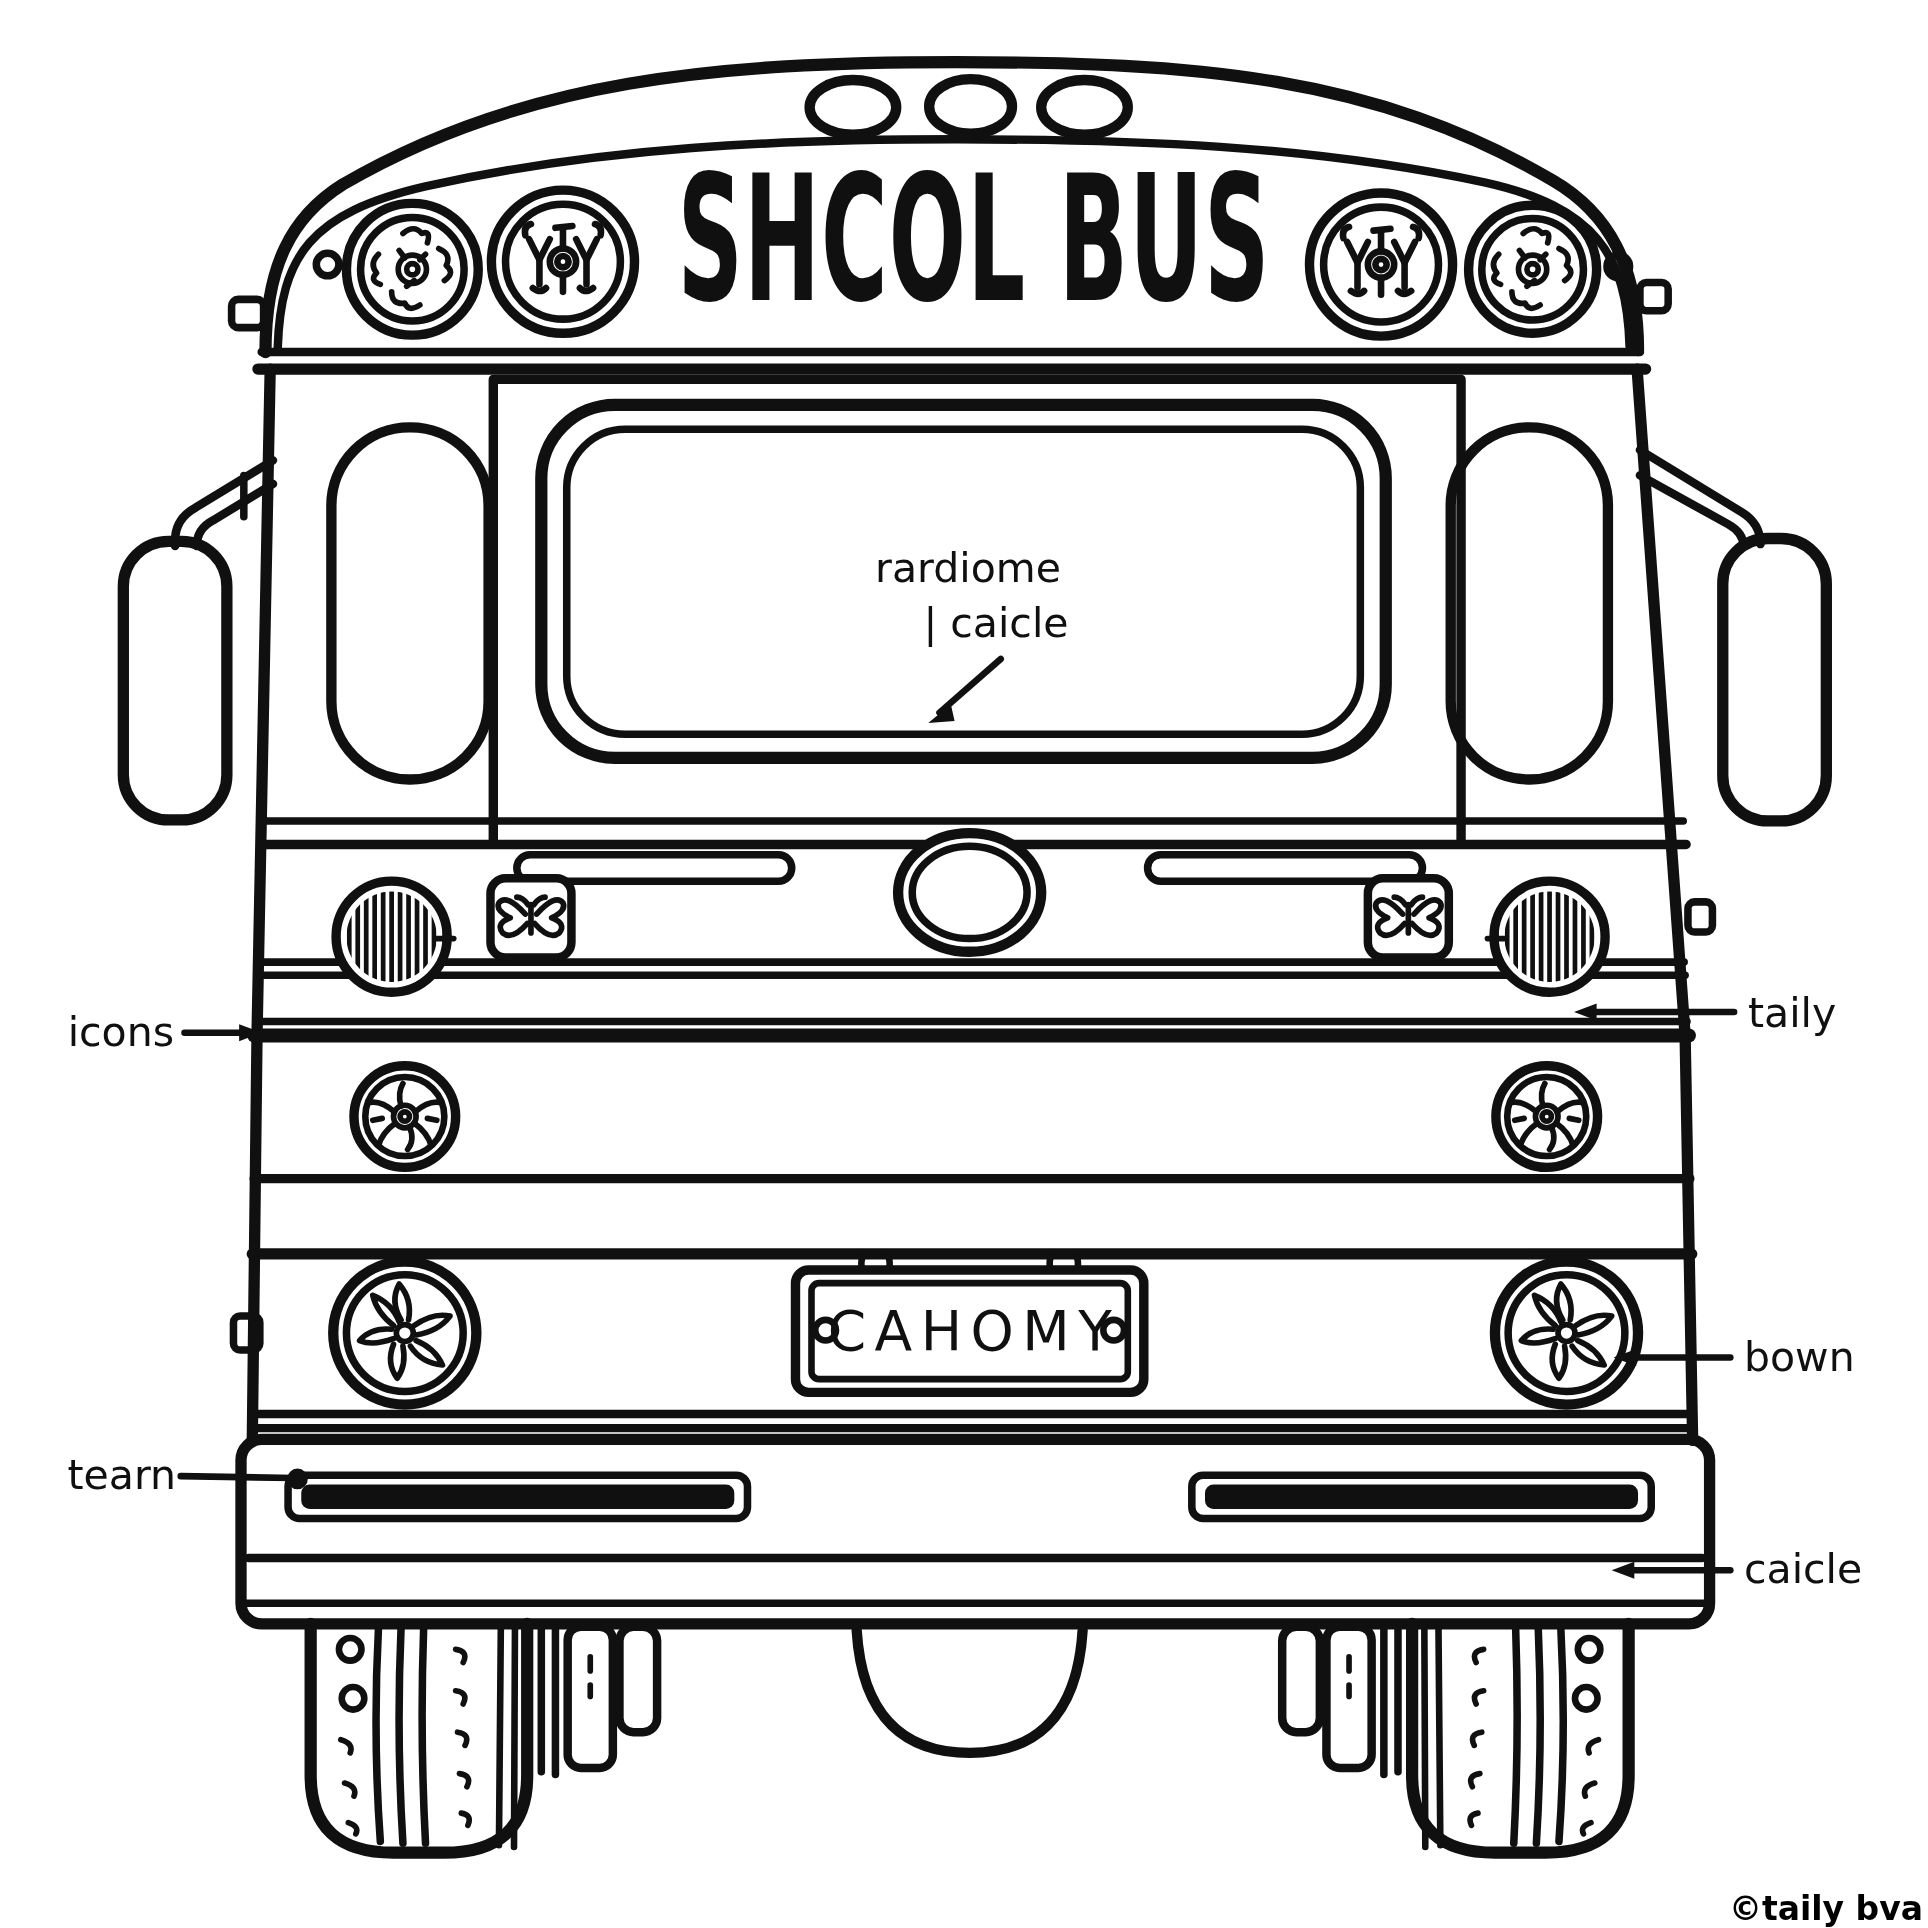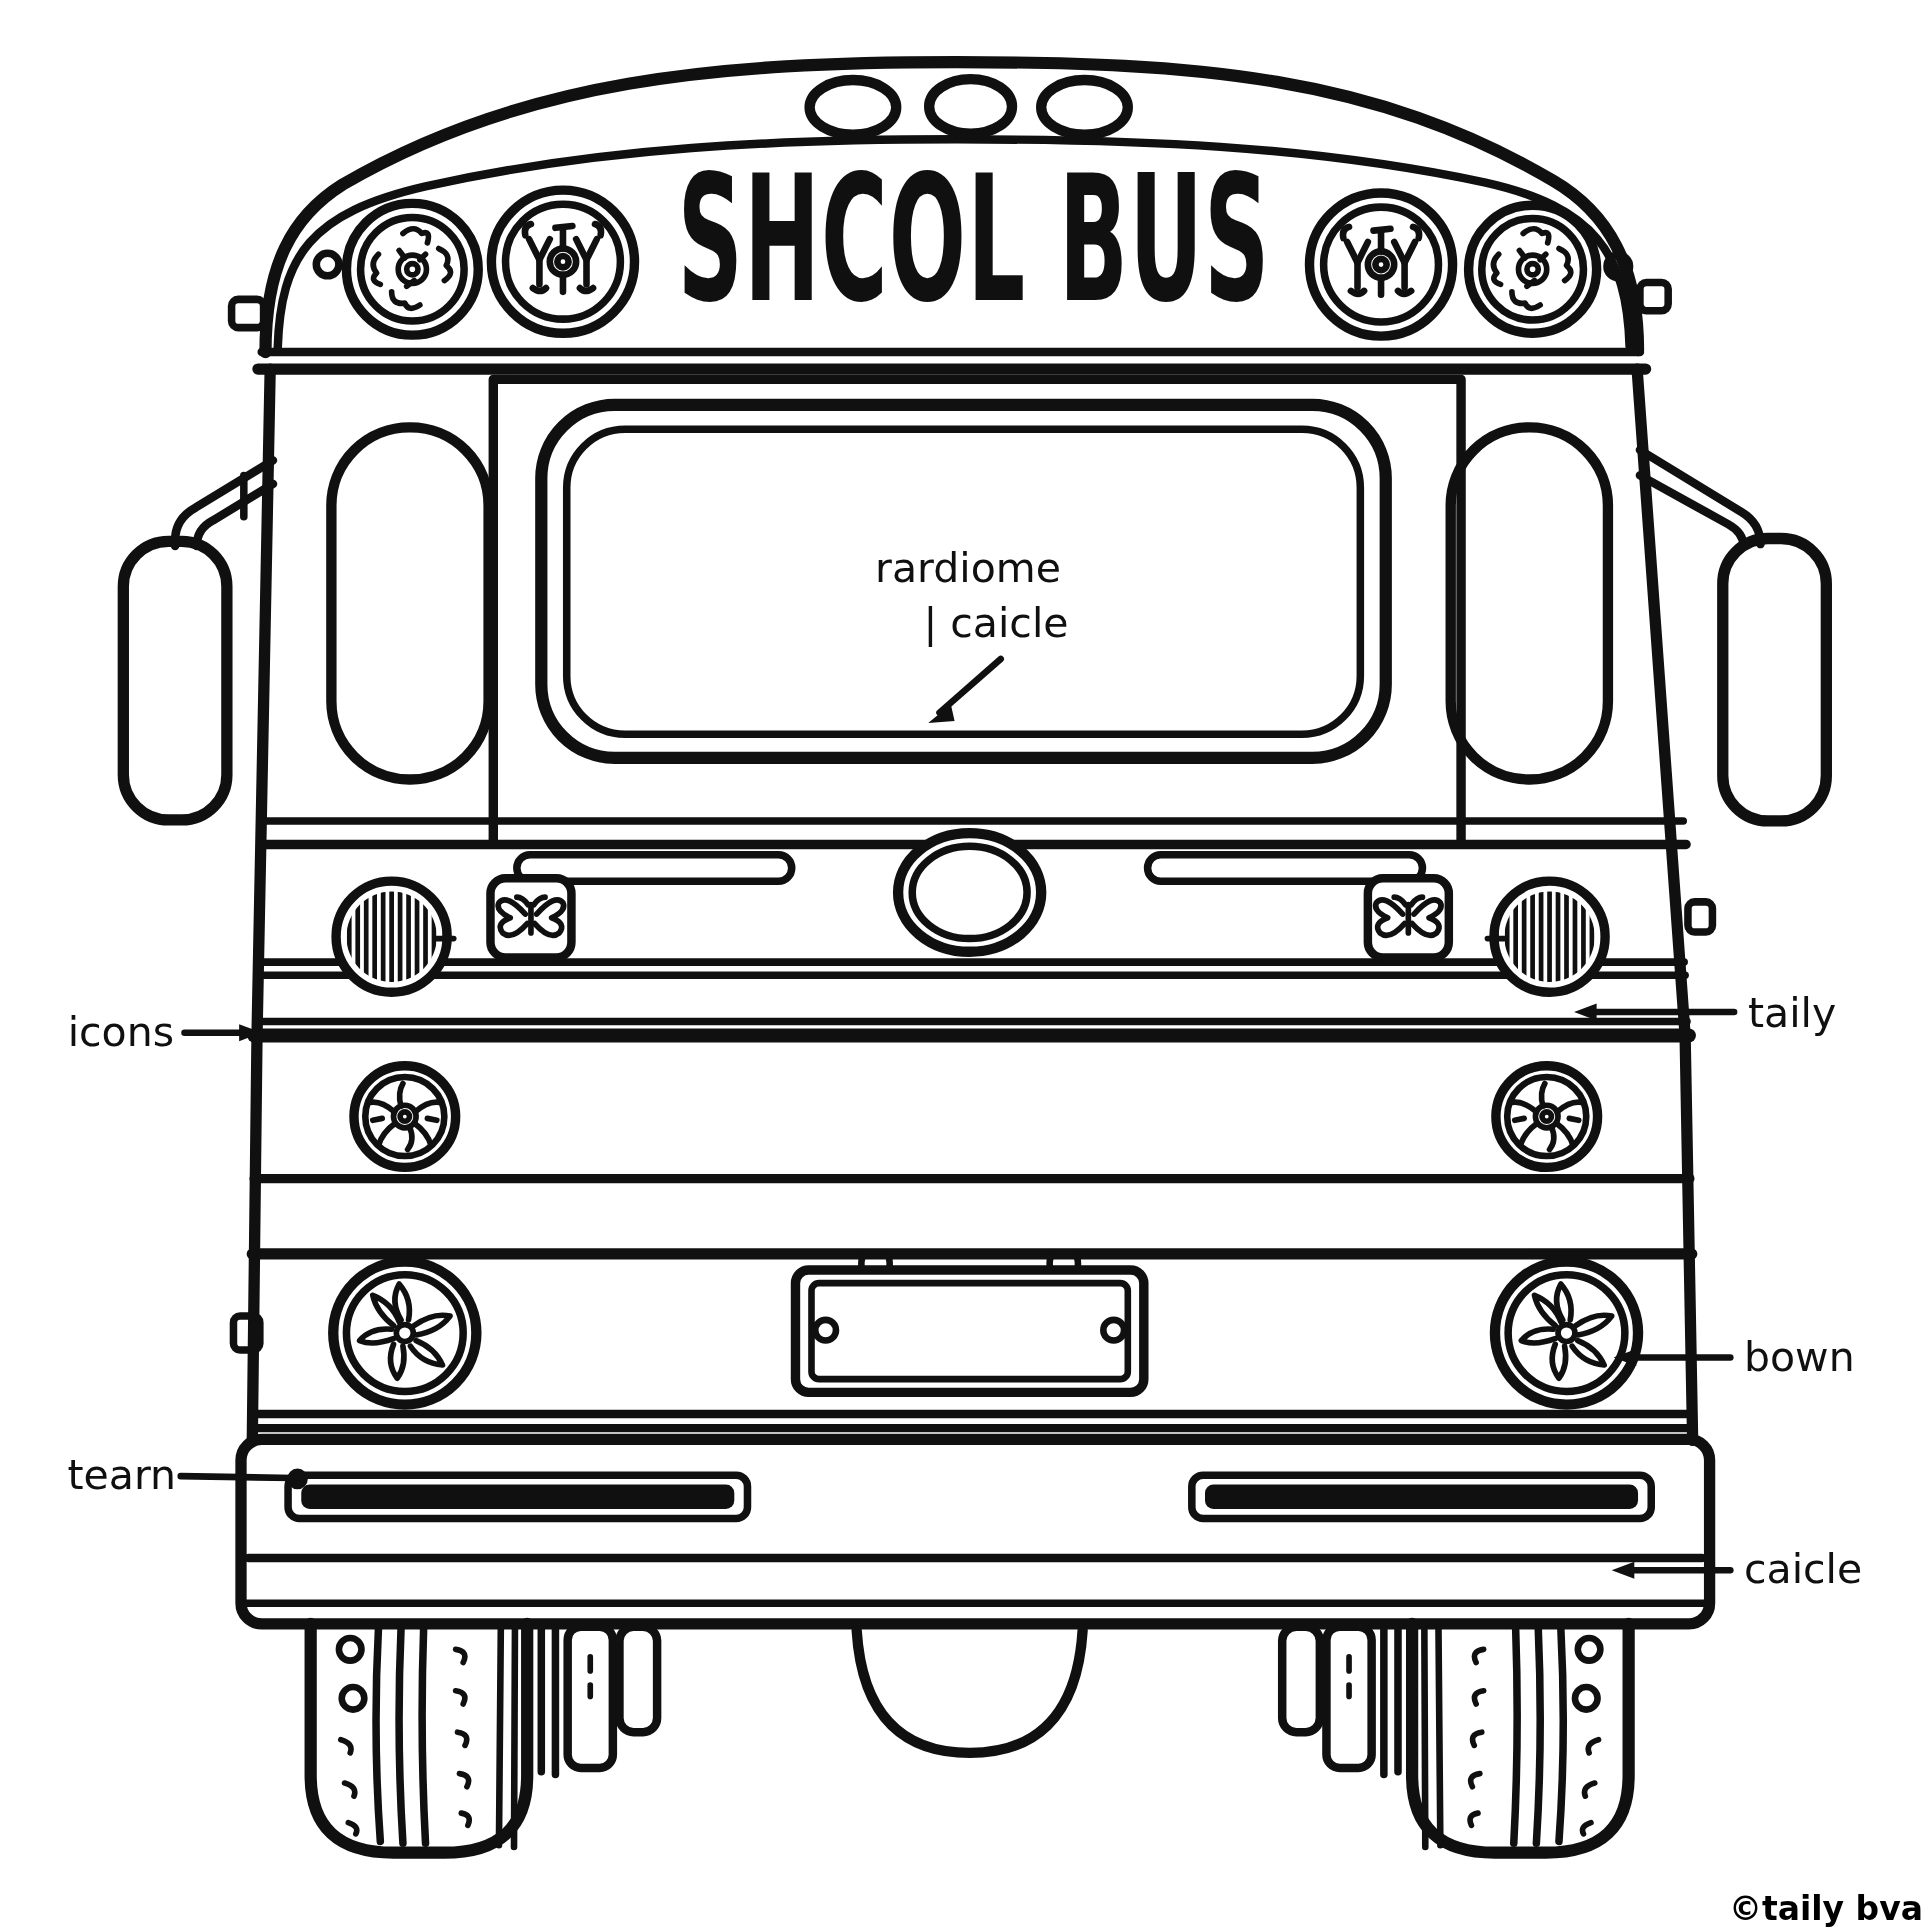--- a/index.html
+++ b/index.html
@@ -305,17 +305,18 @@
 
 <div class="txt annot" style="left:968px; top:568px;">rardiome</div>
 <div class="txt annot" style="left:996px; top:623px;text-align:center;">| caicle</div>
 
 <div class="txt callout-l" style="left:174px; top:1032px;">icons</div>
 <div class="txt callout-r" style="left:1748px; top:1013px;">taily</div>
 <div class="txt callout-r" style="left:1744px; top:1357px;">bown</div>
 <div class="txt callout-l" style="left:176px; top:1475px;">tearn</div>
 <div class="txt callout-r" style="left:1744px; top:1569px;">caicle</div>
 
+<div class="txt plate-text" style="left:974px; top:1331px;">CAHOMY</div>
 
 <div class="txt watermark" style="left:1923px; top:1908px;">©taily bva</div>
 
 </div>
 
 
 </body></html>

